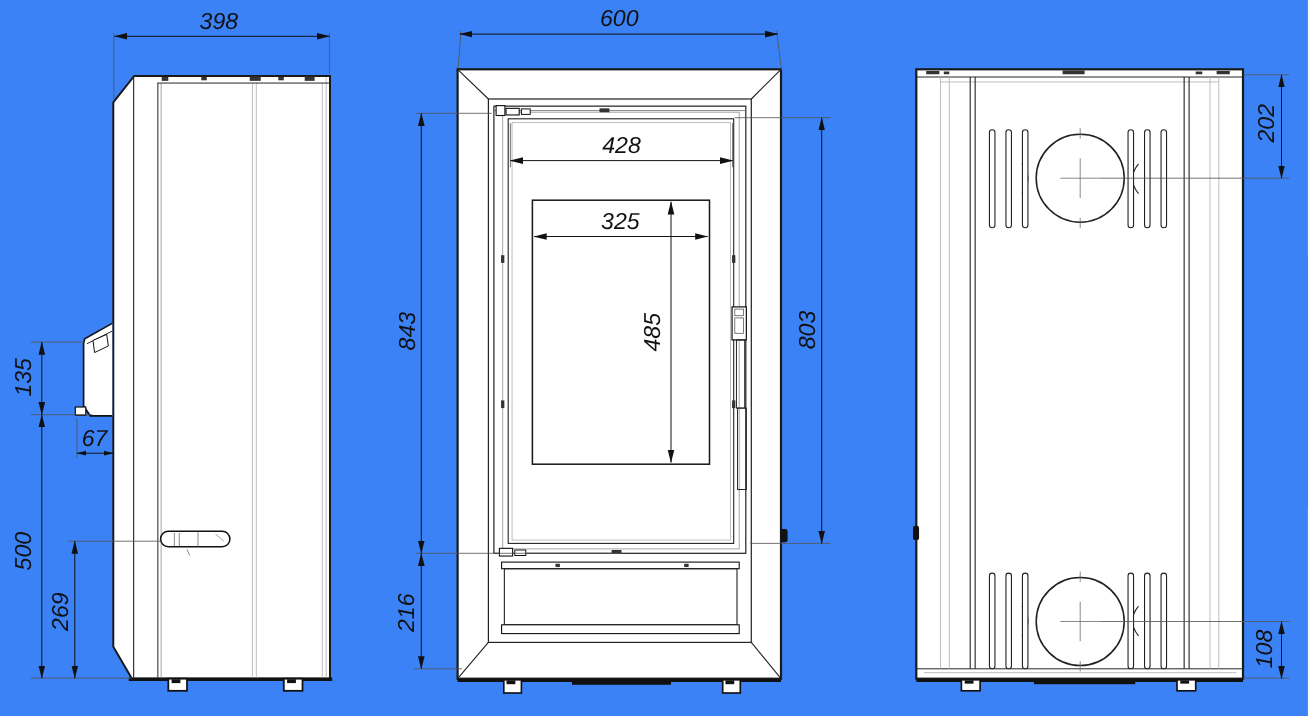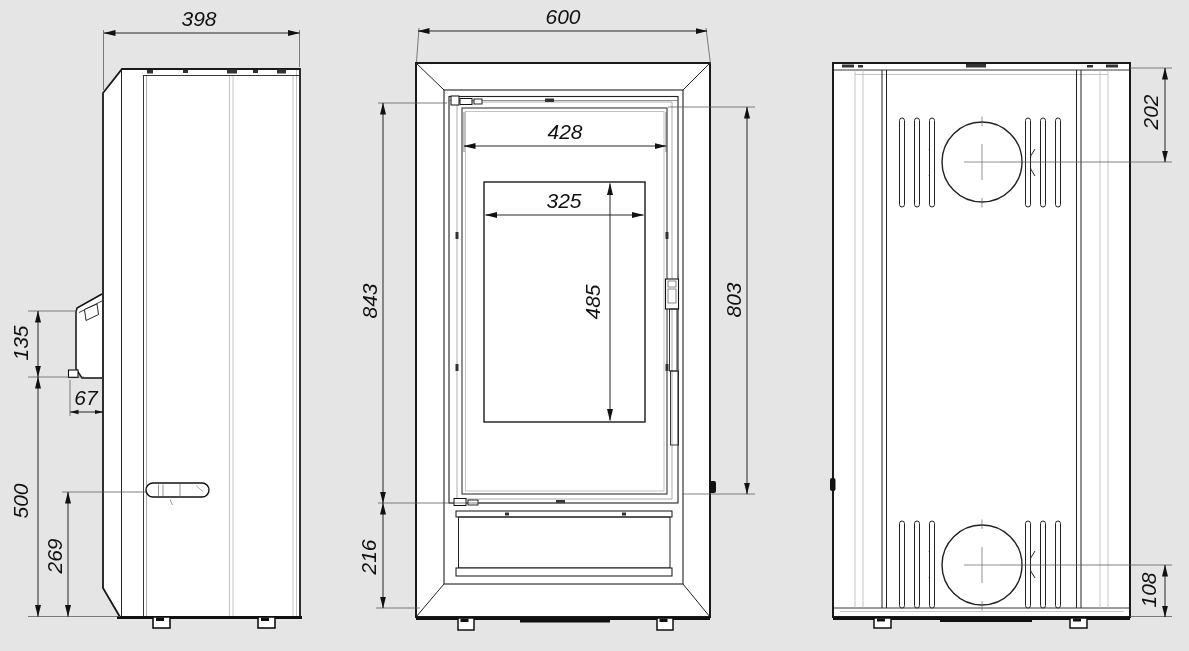--- a/index.html
+++ b/index.html
@@ -1,16 +1,16 @@
 <!DOCTYPE html>
 <html><head>
 <meta charset="utf-8">
 <style>
   html,body{margin:0;padding:0;background:#ffffff;}
-  .page{width:1189px;height:651px;background:#e5e5e5;position:relative;overflow:hidden;}
+  .page{width:1189px;height:651px;background:#3b82f6;position:relative;overflow:hidden;}
   svg{display:block;}
   .dim-label{font-family:"Liberation Sans",sans-serif;font-style:italic;font-size:21px;fill:#111;text-anchor:middle;}
   .outline{fill:#ffffff;stroke:#1a1a1a;stroke-width:1.8;}
   .rect2{fill:#ffffff;stroke:#1a1a1a;stroke-width:2;}
   .d1{stroke:#222;stroke-width:1;fill:none;}
   .d09{stroke:#222;stroke-width:.9;fill:none;}
   .g1{stroke:#b5b5b5;stroke-width:.8;fill:none;}
   .g2{stroke:#999;stroke-width:.8;fill:none;}
   .thin{stroke:#666;stroke-width:.7;fill:none;}
   .thick{stroke:#111;stroke-width:3;fill:none;}

